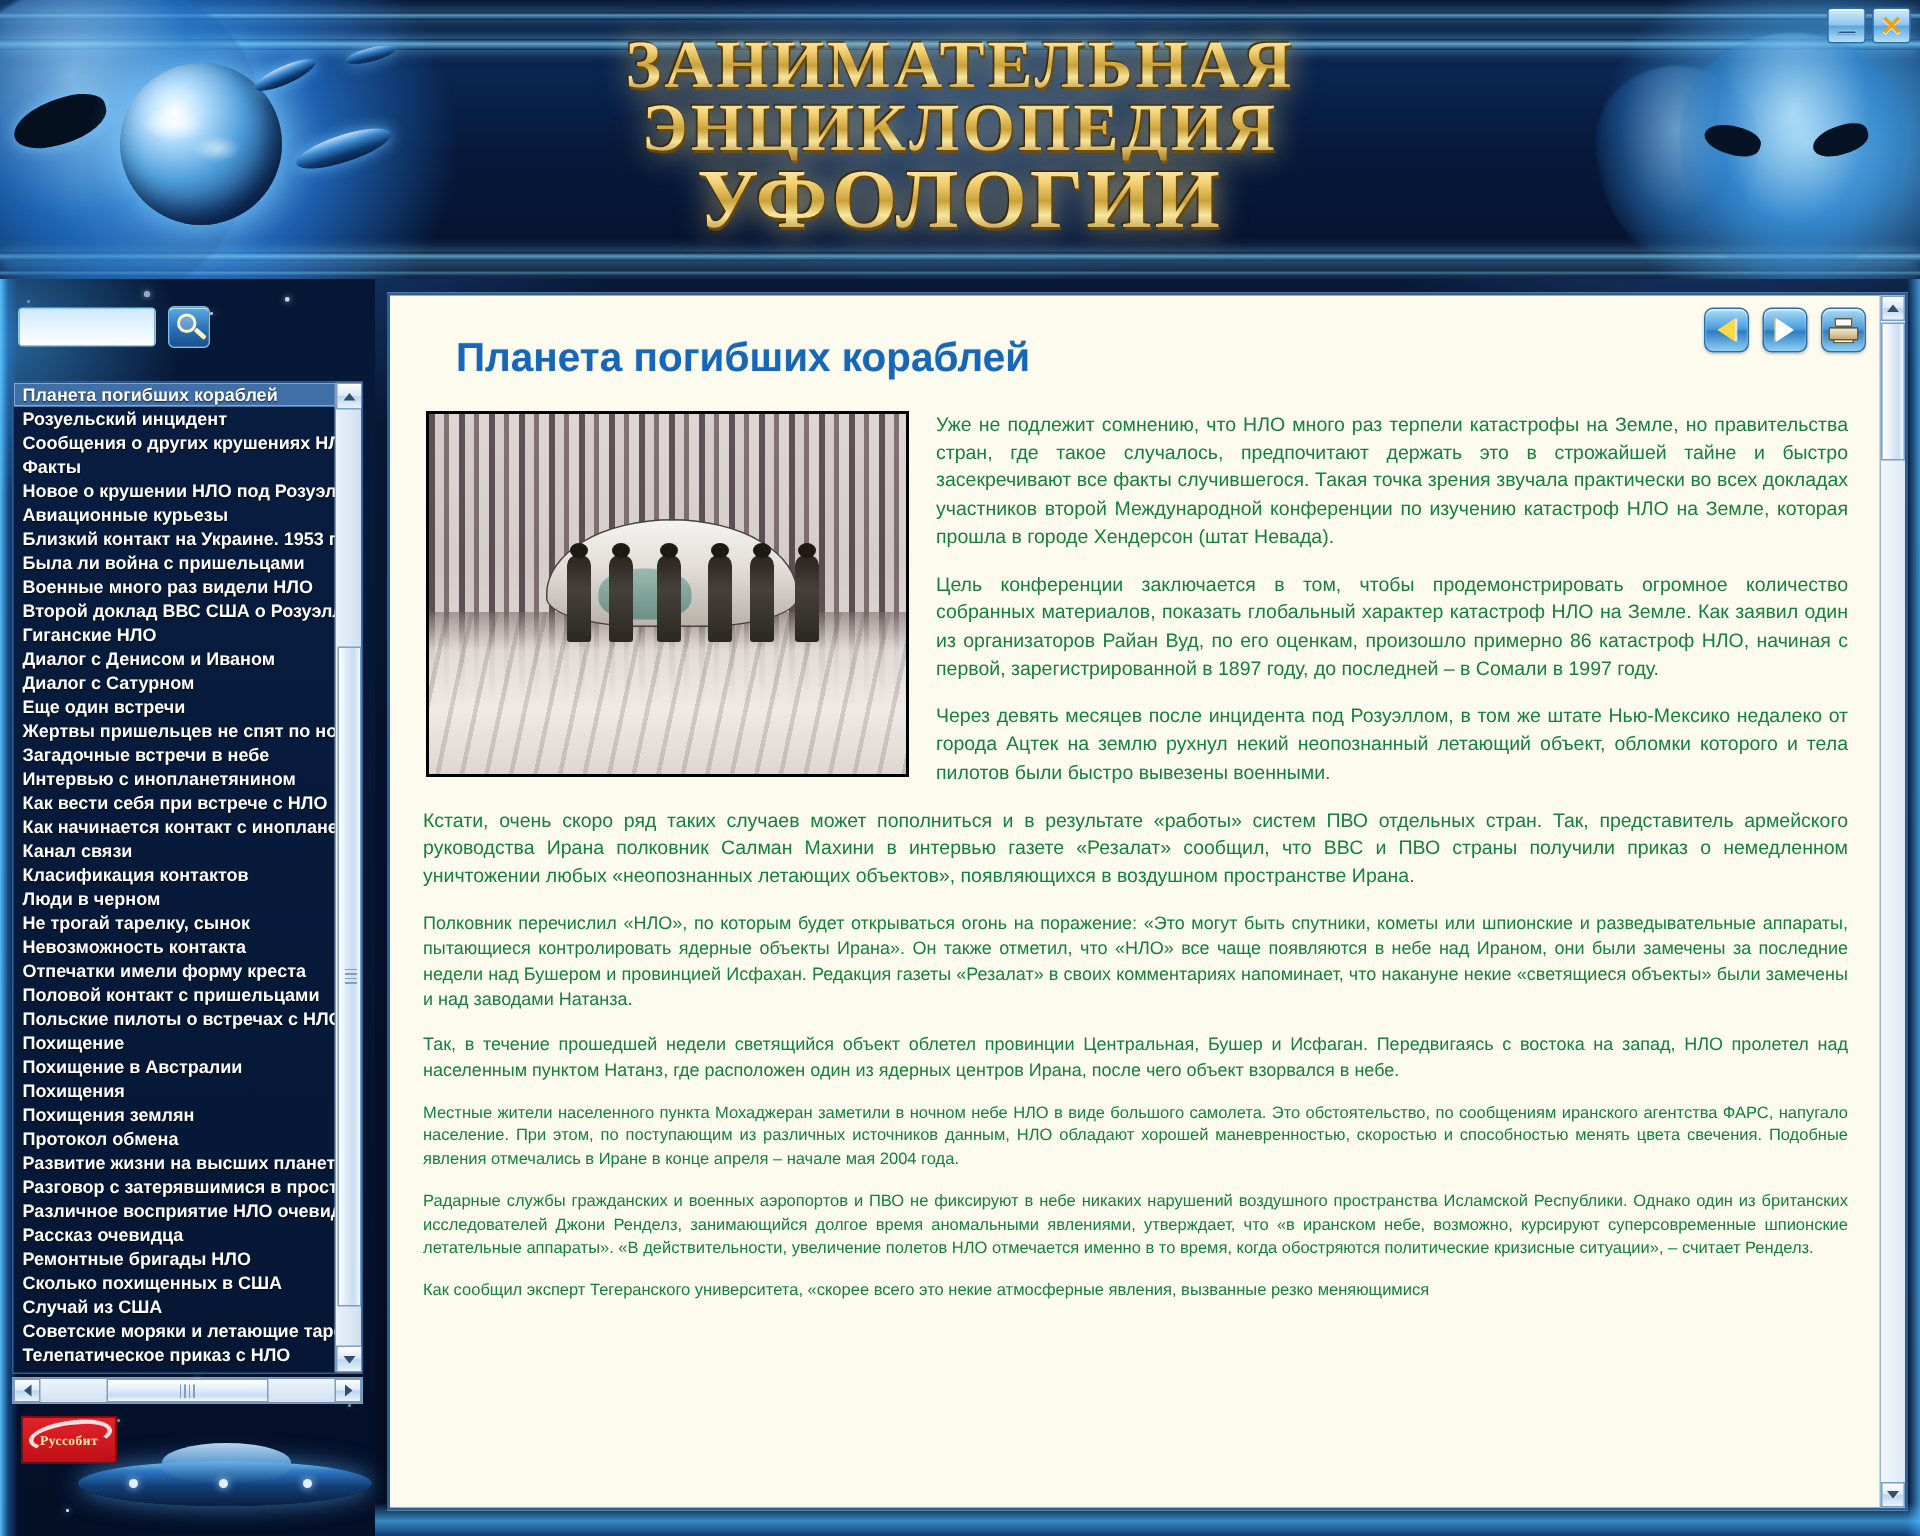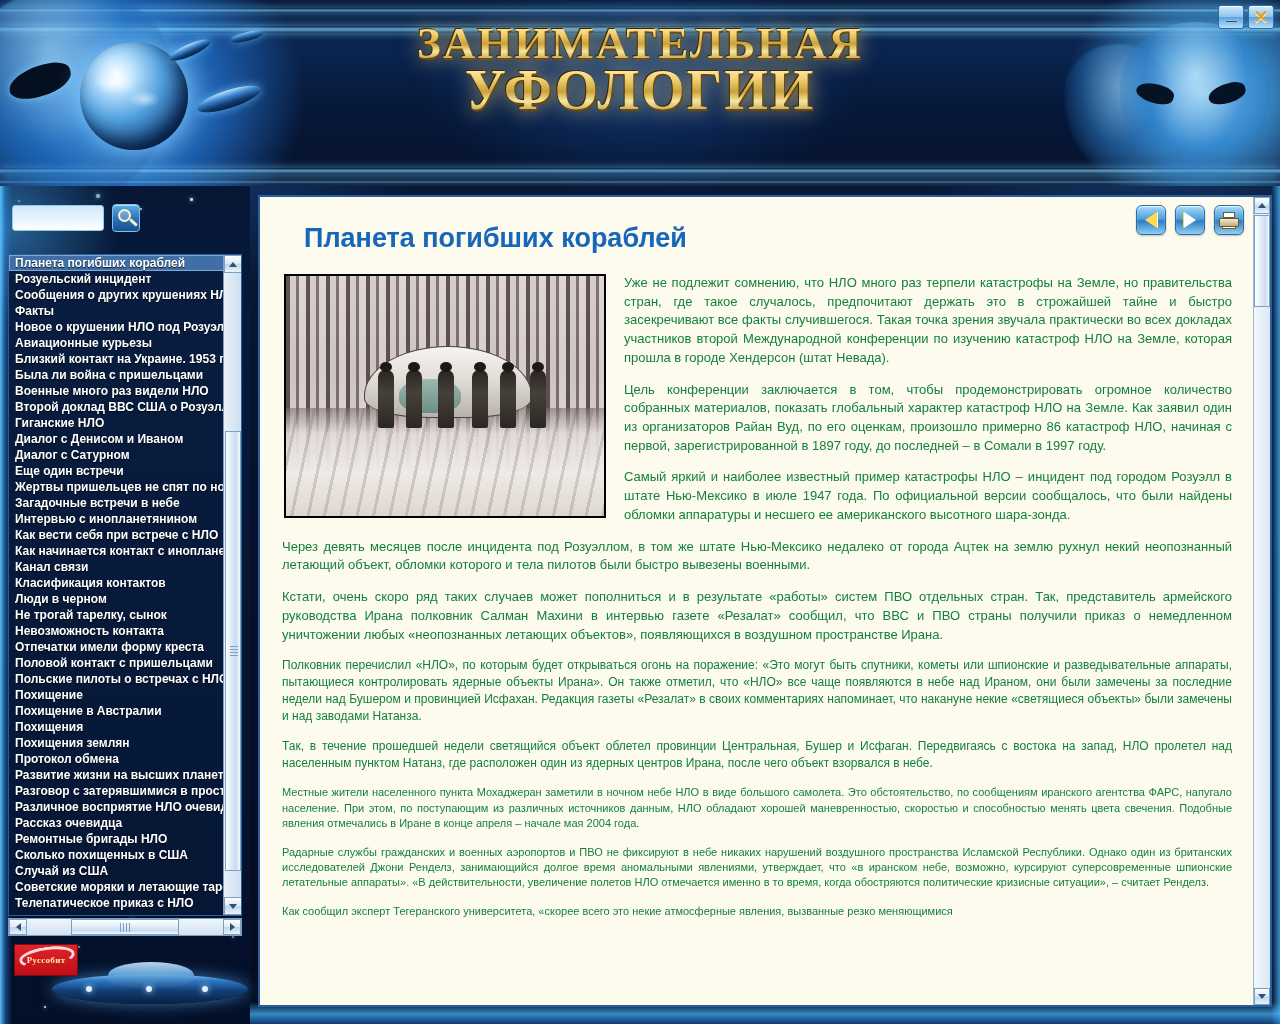--- a/index.html
+++ b/index.html
@@ -435,20 +435,21 @@
     <div class="saucer sc2"></div>
     <div class="saucer sc3"></div>
 
     <div class="alien-right2"></div>
     <div class="alien-right"></div>
     <div class="ar-eye l"></div>
     <div class="ar-eye r"></div>
 
     <div class="title-wrap">
       <div class="title-line tl1">ЗАНИМАТЕЛЬНАЯ</div>
+      <div class="title-line tl2">ЭНЦИКЛОПЕДИЯ</div>
       <div class="title-line tl3">УФОЛОГИИ</div>
     </div>
 
     <div class="win-ctrls">
       <div class="win-btn">
         <span class="min-bar"></span>
       </div>
       <div class="win-btn">
         <span class="x-glyph">✕</span>
       </div>
@@ -601,21 +602,20 @@
         <div class="figure-person" style="left:92px;"></div>
         <div class="figure-person" style="left:120px;"></div>
         <div class="figure-person" style="left:152px;"></div>
         <div class="figure-person" style="left:186px;"></div>
         <div class="figure-person" style="left:214px;"></div>
         <div class="figure-person" style="left:244px;"></div>
       </div>
 
       <p class="para">Уже не подлежит сомнению, что НЛО много раз терпели катастрофы на Земле, но правительства стран, где такое случалось, предпочитают держать это в строжайшей тайне и быстро засекречивают все факты случившегося. Такая точка зрения звучала практически во всех докладах участников второй Международной конференции по изучению катастроф НЛО на Земле, которая прошла в городе Хендерсон (штат Невада).</p>
       <p class="para">Цель конференции заключается в том, чтобы продемонстрировать огромное количество собранных материалов, показать глобальный характер катастроф НЛО на Земле. Как заявил один из организаторов Райан Вуд, по его оценкам, произошло примерно 86 катастроф НЛО, начиная с первой, зарегистрированной в 1897 году, до последней – в Сомали в 1997 году.</p>
-      <p class="para">Самый яркий и наиболее известный пример катастрофы НЛО – инцидент под городом Розуэлл в штате Нью-Мексико в июле 1947 года. По официальной версии сообщалось, что были найдены обломки аппаратуры и несшего ее американского высотного шара-зонда.</p>
       <p class="para">Через девять месяцев после инцидента под Розуэллом, в том же штате Нью-Мексико недалеко от города Ацтек на землю рухнул некий неопознанный летающий объект, обломки которого и тела пилотов были быстро вывезены военными.</p>
       <p class="para">Кстати, очень скоро ряд таких случаев может пополниться и в результате «работы» систем ПВО отдельных стран. Так, представитель армейского руководства Ирана полковник Салман Махини в интервью газете «Резалат» сообщил, что ВВС и ПВО страны получили приказ о немедленном уничтожении любых «неопознанных летающих объектов», появляющихся в воздушном пространстве Ирана.</p>
       <p class="para small">Полковник перечислил «НЛО», по которым будет открываться огонь на поражение: «Это могут быть спутники, кометы или шпионские и разведывательные аппараты, пытающиеся контролировать ядерные объекты Ирана». Он также отметил, что «НЛО» все чаще появляются в небе над Ираном, они были замечены за последние недели над Бушером и провинцией Исфахан. Редакция газеты «Резалат» в своих комментариях напоминает, что накануне некие «светящиеся объекты» были замечены и над заводами Натанза.</p>
       <p class="para small">Так, в течение прошедшей недели светящийся объект облетел провинции Центральная, Бушер и Исфаган. Передвигаясь с востока на запад, НЛО пролетел над населенным пунктом Натанз, где расположен один из ядерных центров Ирана, после чего объект взорвался в небе.</p>
       <p class="para tiny">Местные жители населенного пункта Мохаджеран заметили в ночном небе НЛО в виде большого самолета. Это обстоятельство, по сообщениям иранского агентства ФАРС, напугало население. При этом, по поступающим из различных источников данным, НЛО обладают хорошей маневренностью, скоростью и способностью менять цвета свечения. Подобные явления отмечались в Иране в конце апреля – начале мая 2004 года.</p>
       <p class="para tiny">Радарные службы гражданских и военных аэропортов и ПВО не фиксируют в небе никаких нарушений воздушного пространства Исламской Республики. Однако один из британских исследователей Джони Ренделз, занимающийся долгое время аномальными явлениями, утверждает, что «в иранском небе, возможно, курсируют суперсовременные шпионские летательные аппараты». «В действительности, увеличение полетов НЛО отмечается именно в то время, когда обостряются политические кризисные ситуации», – считает Ренделз.</p>
       <p class="para tiny">Как сообщил эксперт Тегеранского университета, «скорее всего это некие атмосферные явления, вызванные резко меняющимися</p>
     </div>
 
     <div class="content-vscroll">

